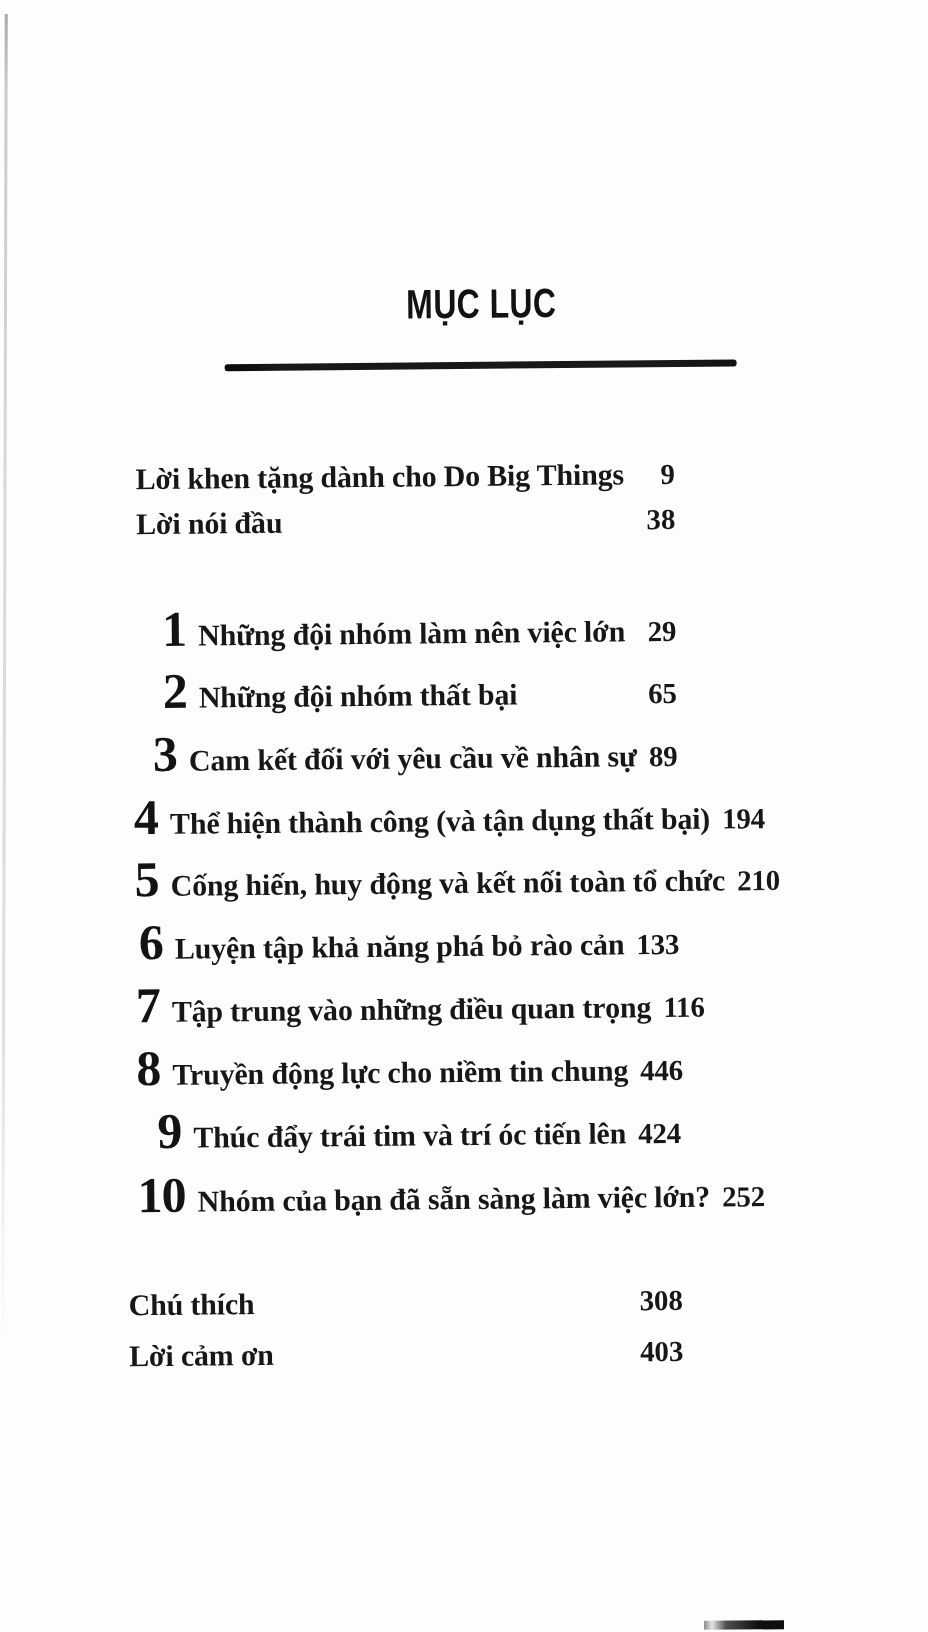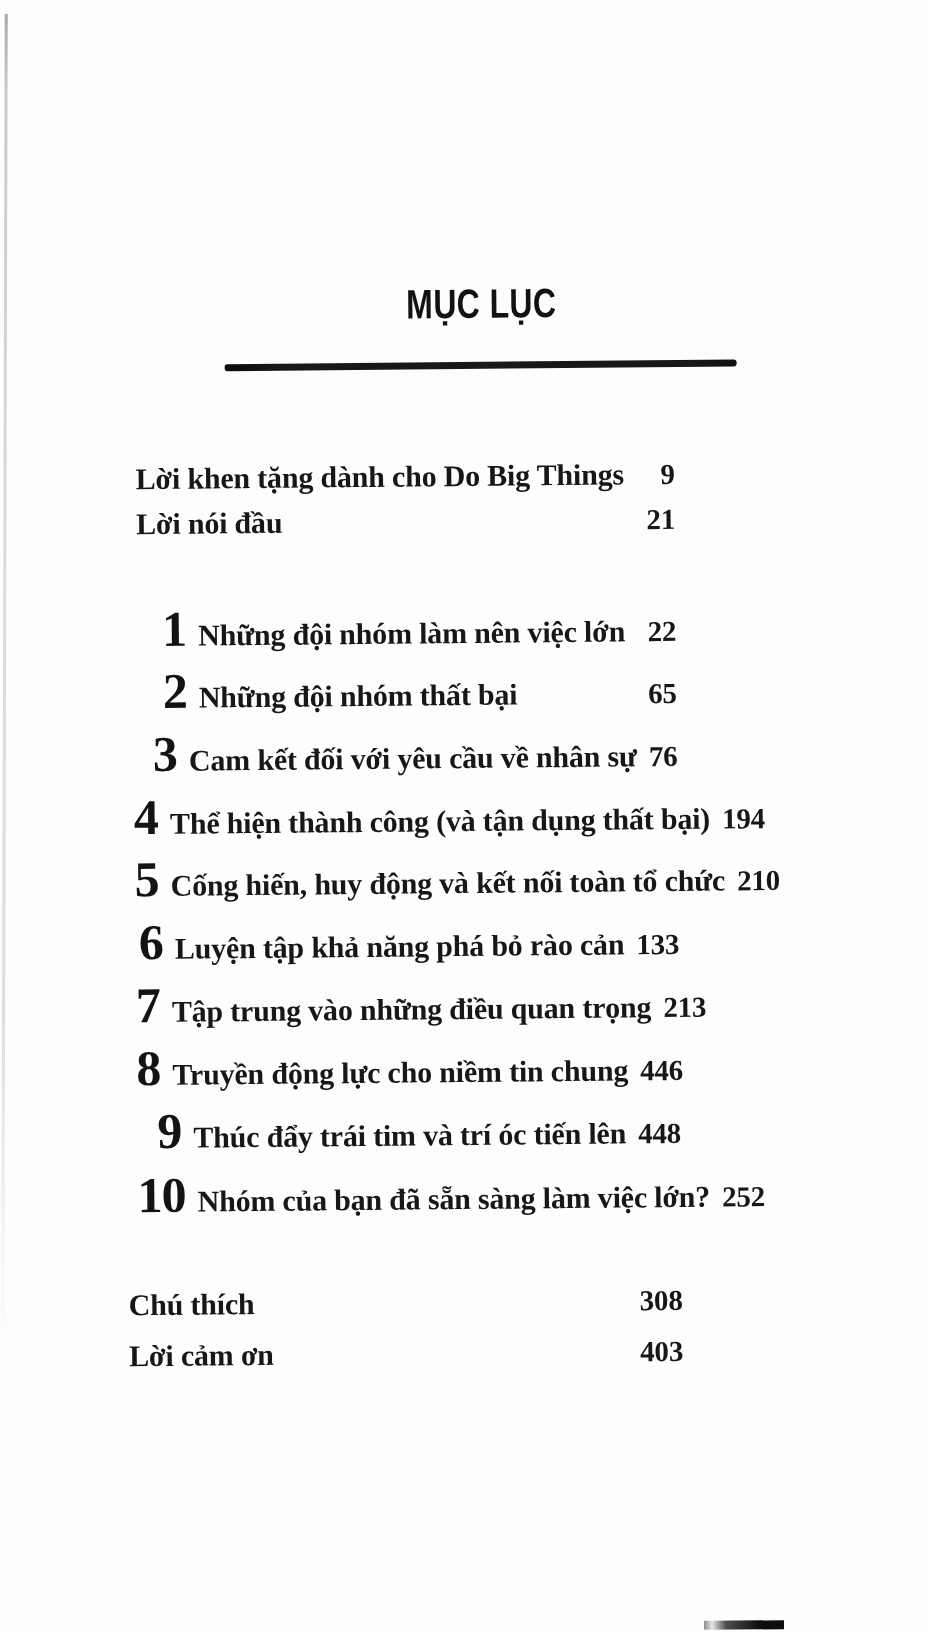--- a/index.html
+++ b/index.html
@@ -120,67 +120,67 @@
       <span class="heading-inner">MỤC LỤC</span>
     </div>
     <div class="rule"></div>
 
     <div class="row r-f1">
       <span class="label">Lời khen tặng dành cho Do Big Things</span>
       <span class="pg">9</span>
     </div>
     <div class="row r-f2">
       <span class="label">Lời nói đầu</span>
-      <span class="pg">21</span>
+      <span class="pg">38</span>
     </div>
 
     <div class="row chapter r-c1">
       <span class="num">1</span>
       <span class="label">Những đội nhóm làm nên việc lớn</span>
-      <span class="pg">22</span>
+      <span class="pg">29</span>
     </div>
     <div class="row chapter r-c2">
       <span class="num">2</span>
       <span class="label">Những đội nhóm thất bại</span>
       <span class="pg">65</span>
     </div>
     <div class="row chapter r-c3">
       <span class="num">3</span>
       <span class="label">Cam kết đối với yêu cầu về nhân sự</span>
-      <span class="pg">76</span>
+      <span class="pg">89</span>
     </div>
     <div class="row chapter r-c4">
       <span class="num">4</span>
       <span class="label">Thể hiện thành công (và tận dụng thất bại)</span>
       <span class="pg">194</span>
     </div>
     <div class="row chapter r-c5">
       <span class="num">5</span>
       <span class="label">Cống hiến, huy động và kết nối toàn tổ chức</span>
       <span class="pg">210</span>
     </div>
     <div class="row chapter r-c6">
       <span class="num">6</span>
       <span class="label">Luyện tập khả năng phá bỏ rào cản</span>
       <span class="pg">133</span>
     </div>
     <div class="row chapter r-c7">
       <span class="num">7</span>
       <span class="label">Tập trung vào những điều quan trọng</span>
-      <span class="pg">213</span>
+      <span class="pg">116</span>
     </div>
     <div class="row chapter r-c8">
       <span class="num">8</span>
       <span class="label">Truyền động lực cho niềm tin chung</span>
       <span class="pg">446</span>
     </div>
     <div class="row chapter r-c9">
       <span class="num">9</span>
       <span class="label">Thúc đẩy trái tim và trí óc tiến lên</span>
-      <span class="pg">448</span>
+      <span class="pg">424</span>
     </div>
     <div class="row chapter r-c10">
       <span class="num">10</span>
       <span class="label">Nhóm của bạn đã sẵn sàng làm việc lớn?</span>
       <span class="pg">252</span>
     </div>
 
     <div class="row back r-b1">
       <span class="label">Chú thích</span>
       <span class="pg">308</span>

